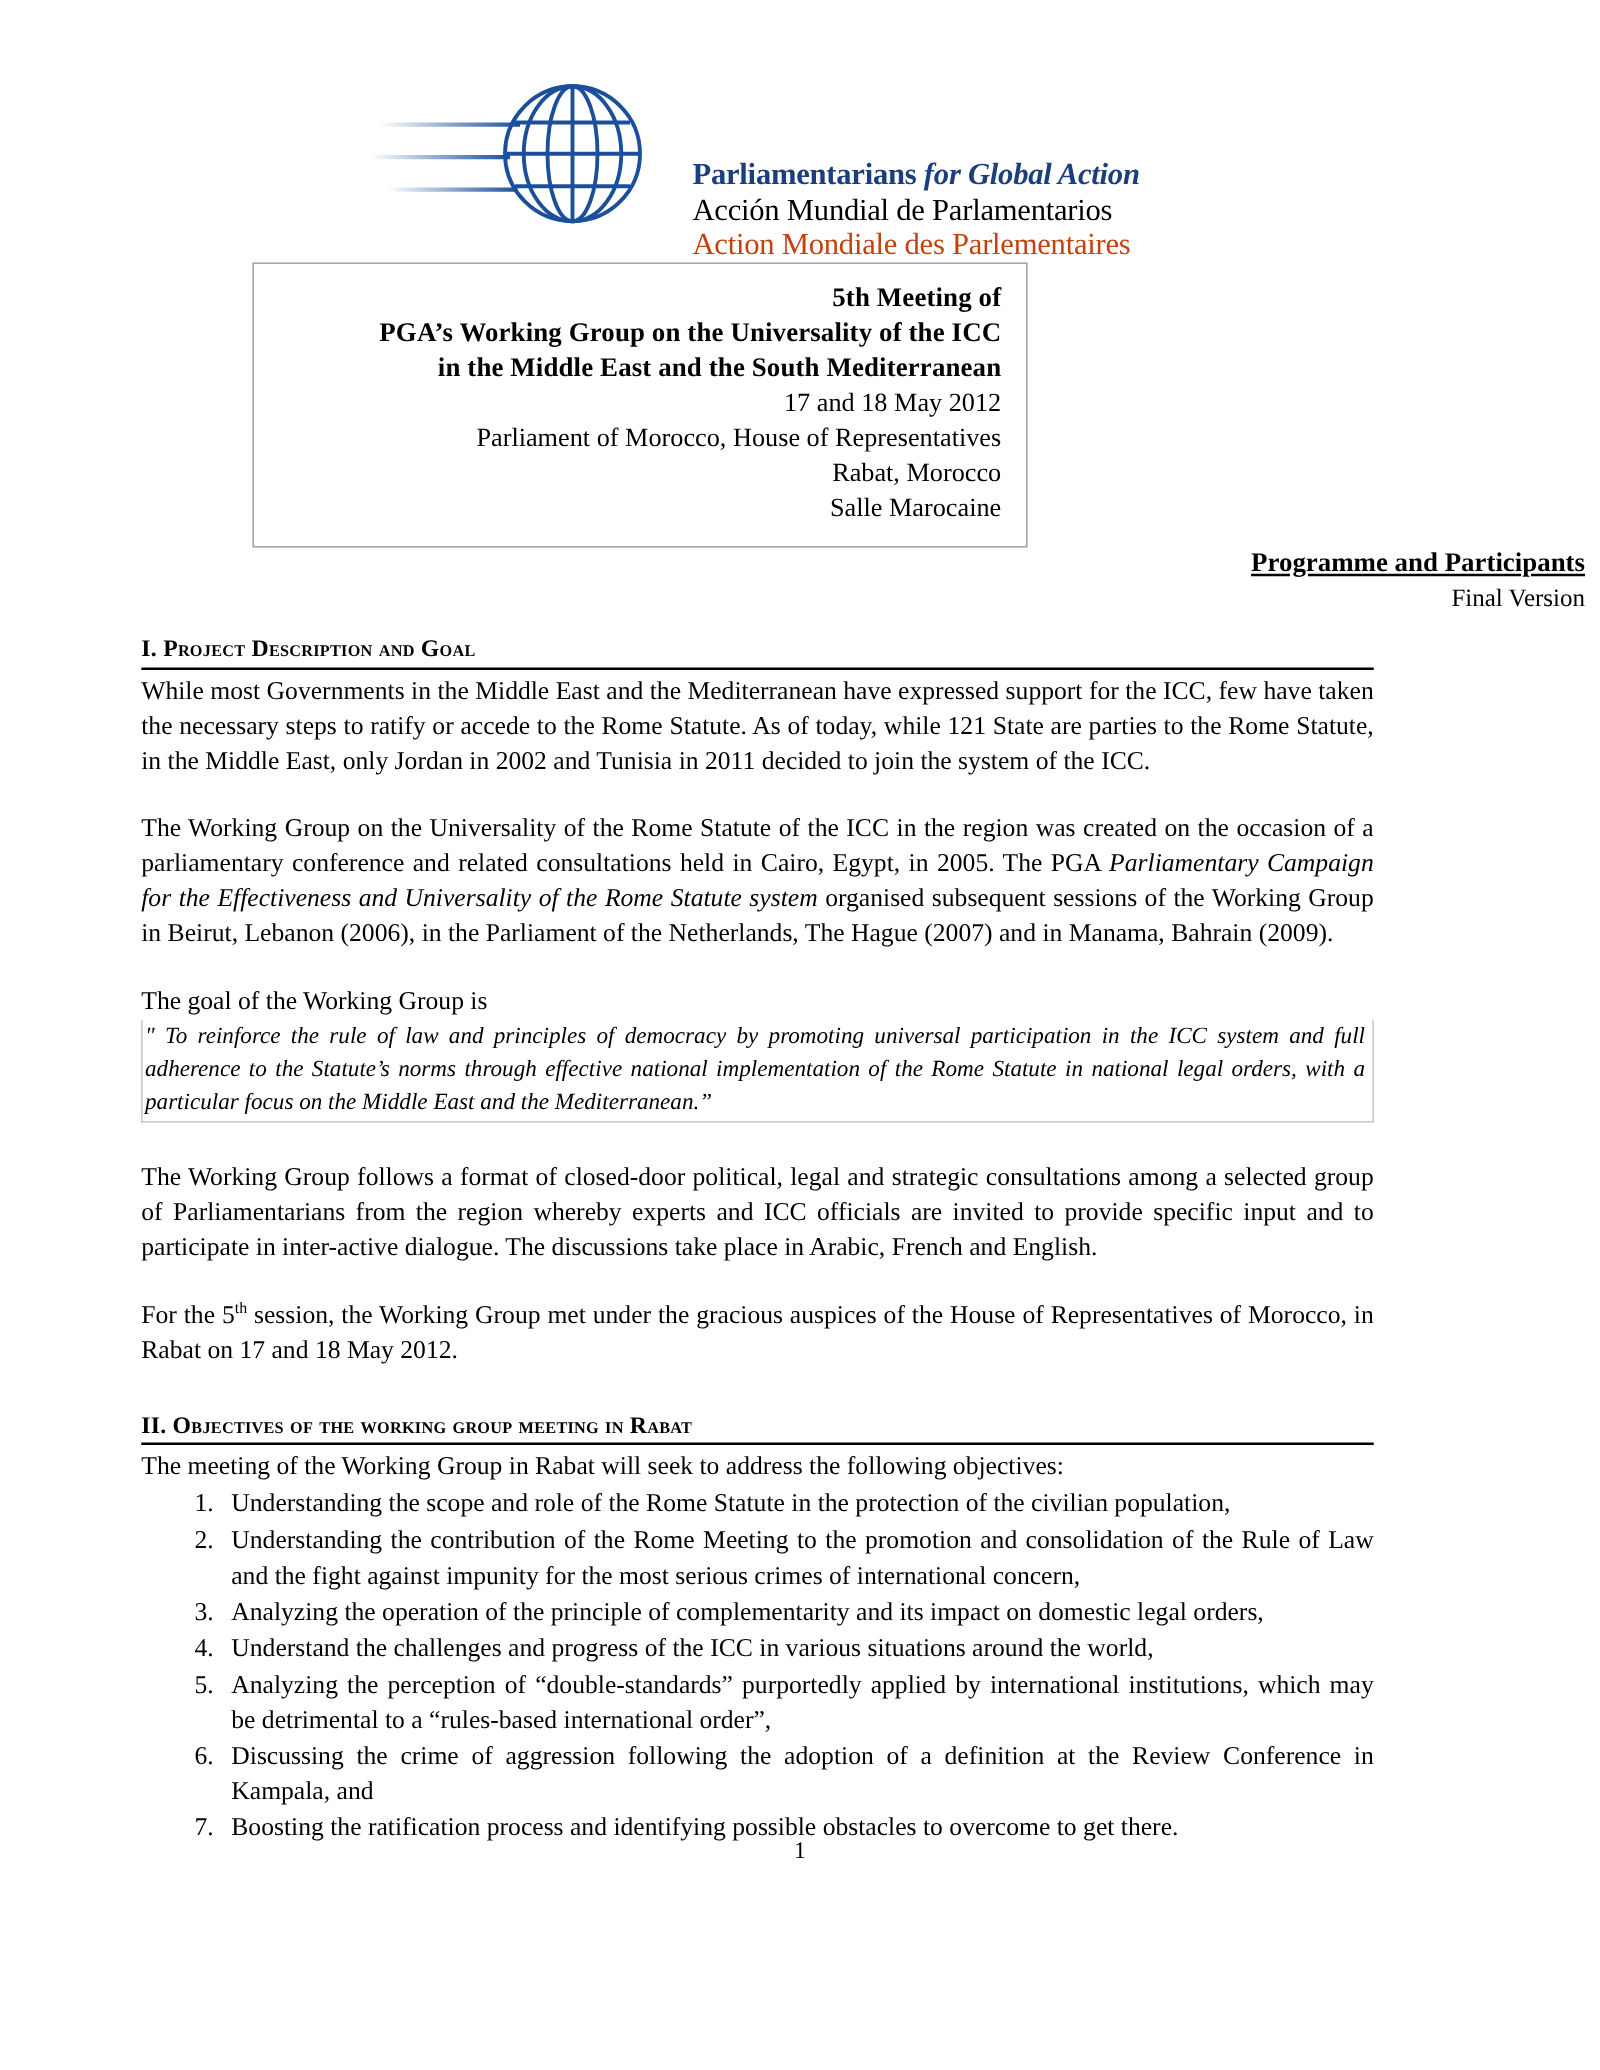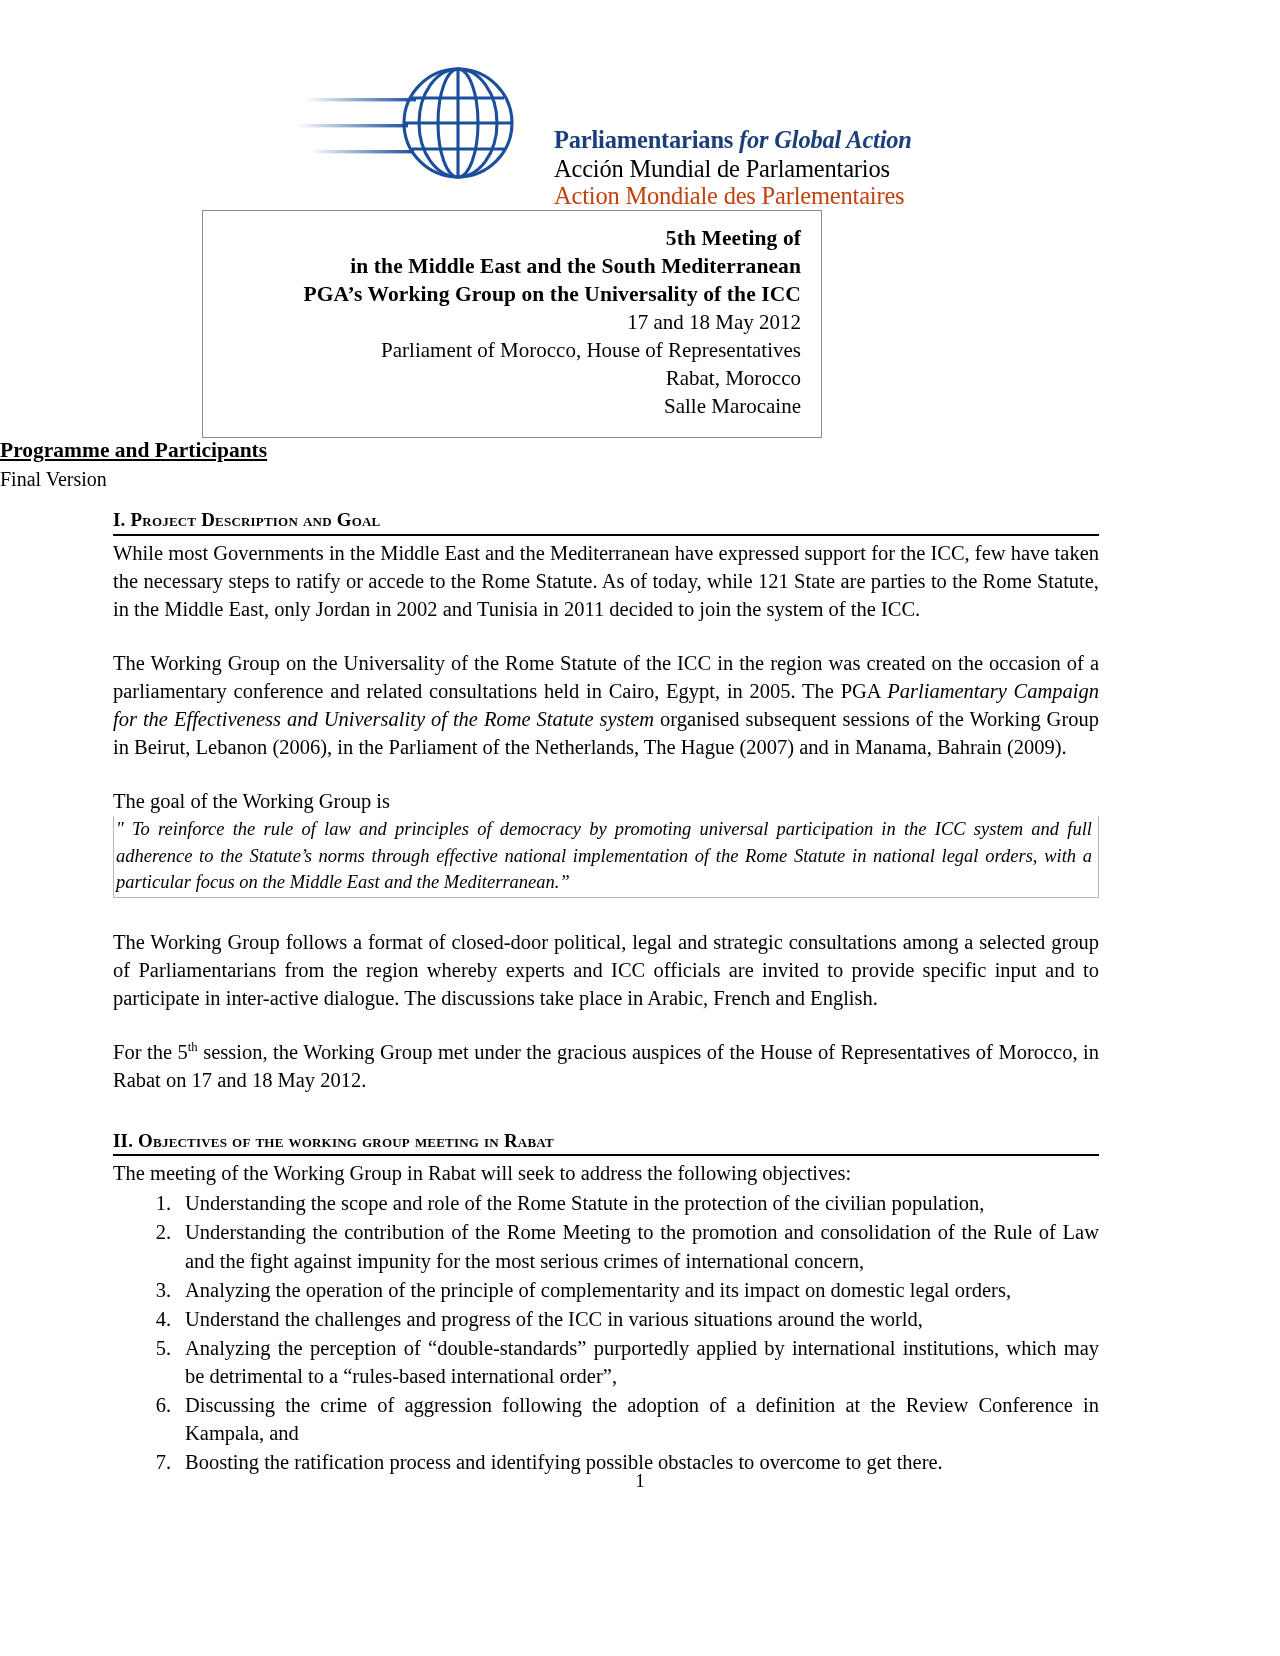--- a/index.html
+++ b/index.html
@@ -97,21 +97,21 @@
     font-weight: normal;
     line-height: 1.33;
   }
 
   
   .programme {
     position: absolute;
     left: 0;
     top: 437px;
     width: 1268px;
-    text-align: left;
+    text-align: right;
   }
   .programme .prog-title {
     font-size: 21.5px;
     font-weight: bold;
     text-decoration: underline;
     text-underline-offset: 2px;
     line-height: 1.25;
   }
   .programme .prog-sub {
     font-size: 20px;
@@ -244,22 +244,22 @@
       <div class="logo-text">
         <div class="logo-line logo-line-1"><span>Parliamentarians </span><span class="it">for Global Action</span></div>
         <div class="logo-line logo-line-2">Acción Mundial de Parlamentarios</div>
         <div class="logo-line logo-line-3">Action Mondiale des Parlementaires</div>
       </div>
     </div>
   </div>
 
   <div class="title-box">
     <div class="tb-bold">5th Meeting of</div>
+    <div class="tb-bold">PGA’s Working Group on the Universality of the ICC</div>
     <div class="tb-bold">in the Middle East and the South Mediterranean</div>
-    <div class="tb-bold">PGA’s Working Group on the Universality of the ICC</div>
     <div class="tb-norm">17 and 18 May 2012</div>
     <div class="tb-norm">Parliament of Morocco, House of Representatives</div>
     <div class="tb-norm">Rabat, Morocco</div>
     <div class="tb-norm">Salle Marocaine</div>
   </div>
 
   <div class="programme">
     <div class="prog-title">Programme and Participants</div>
     <div class="prog-sub">Final Version</div>
   </div>

